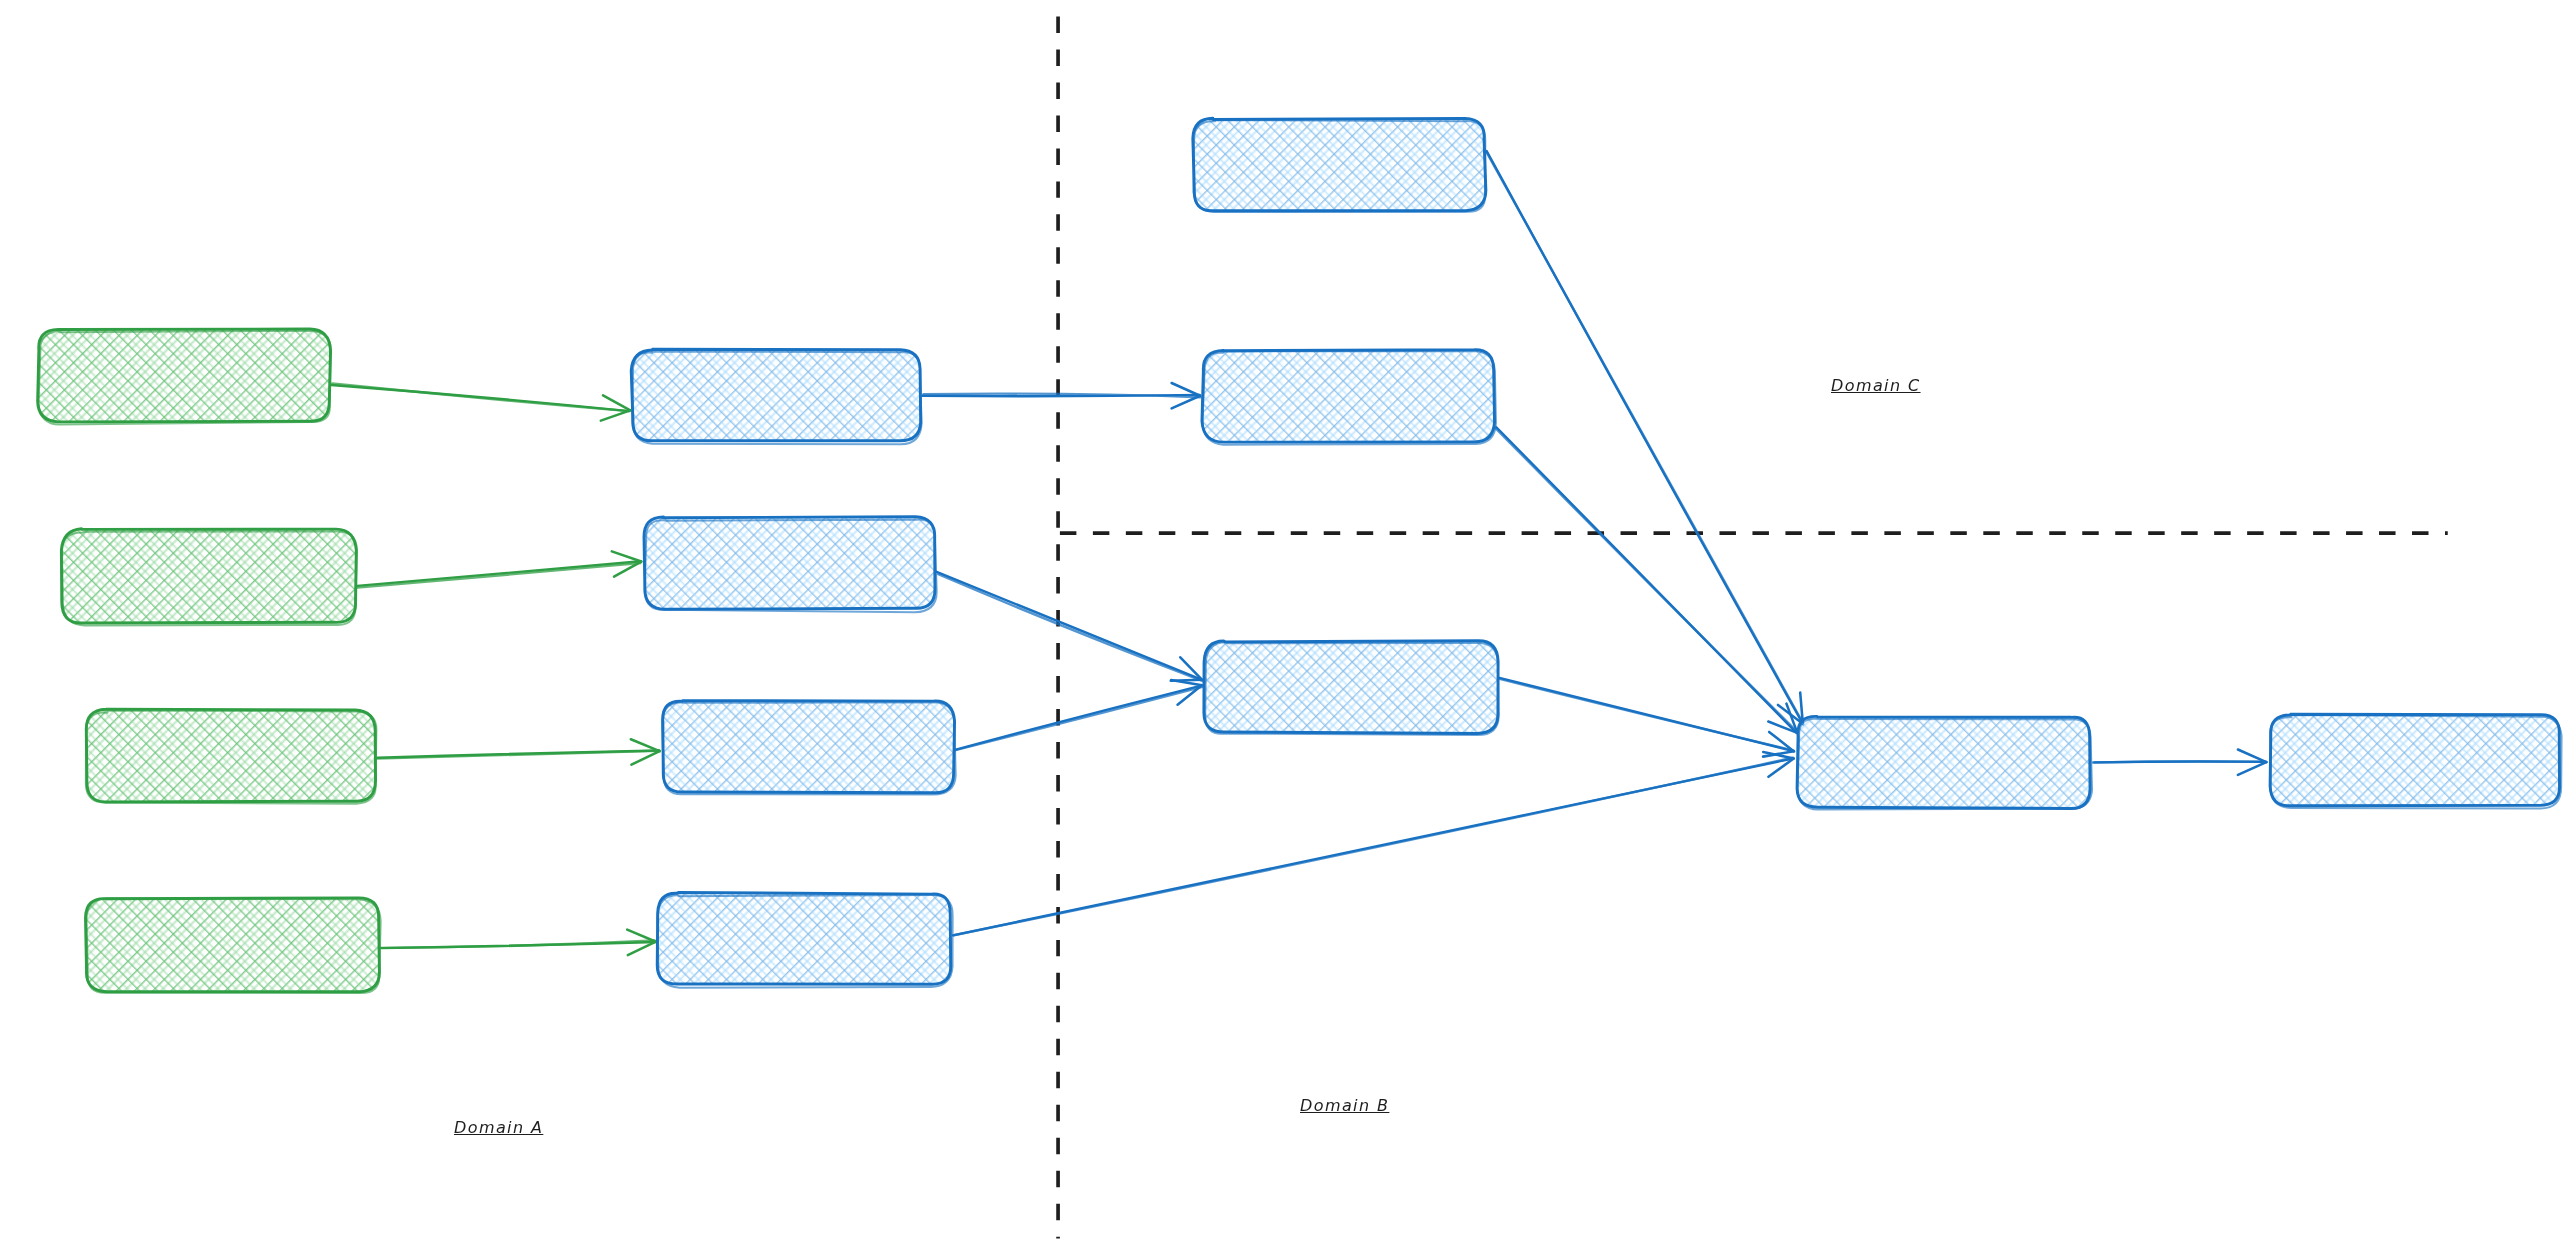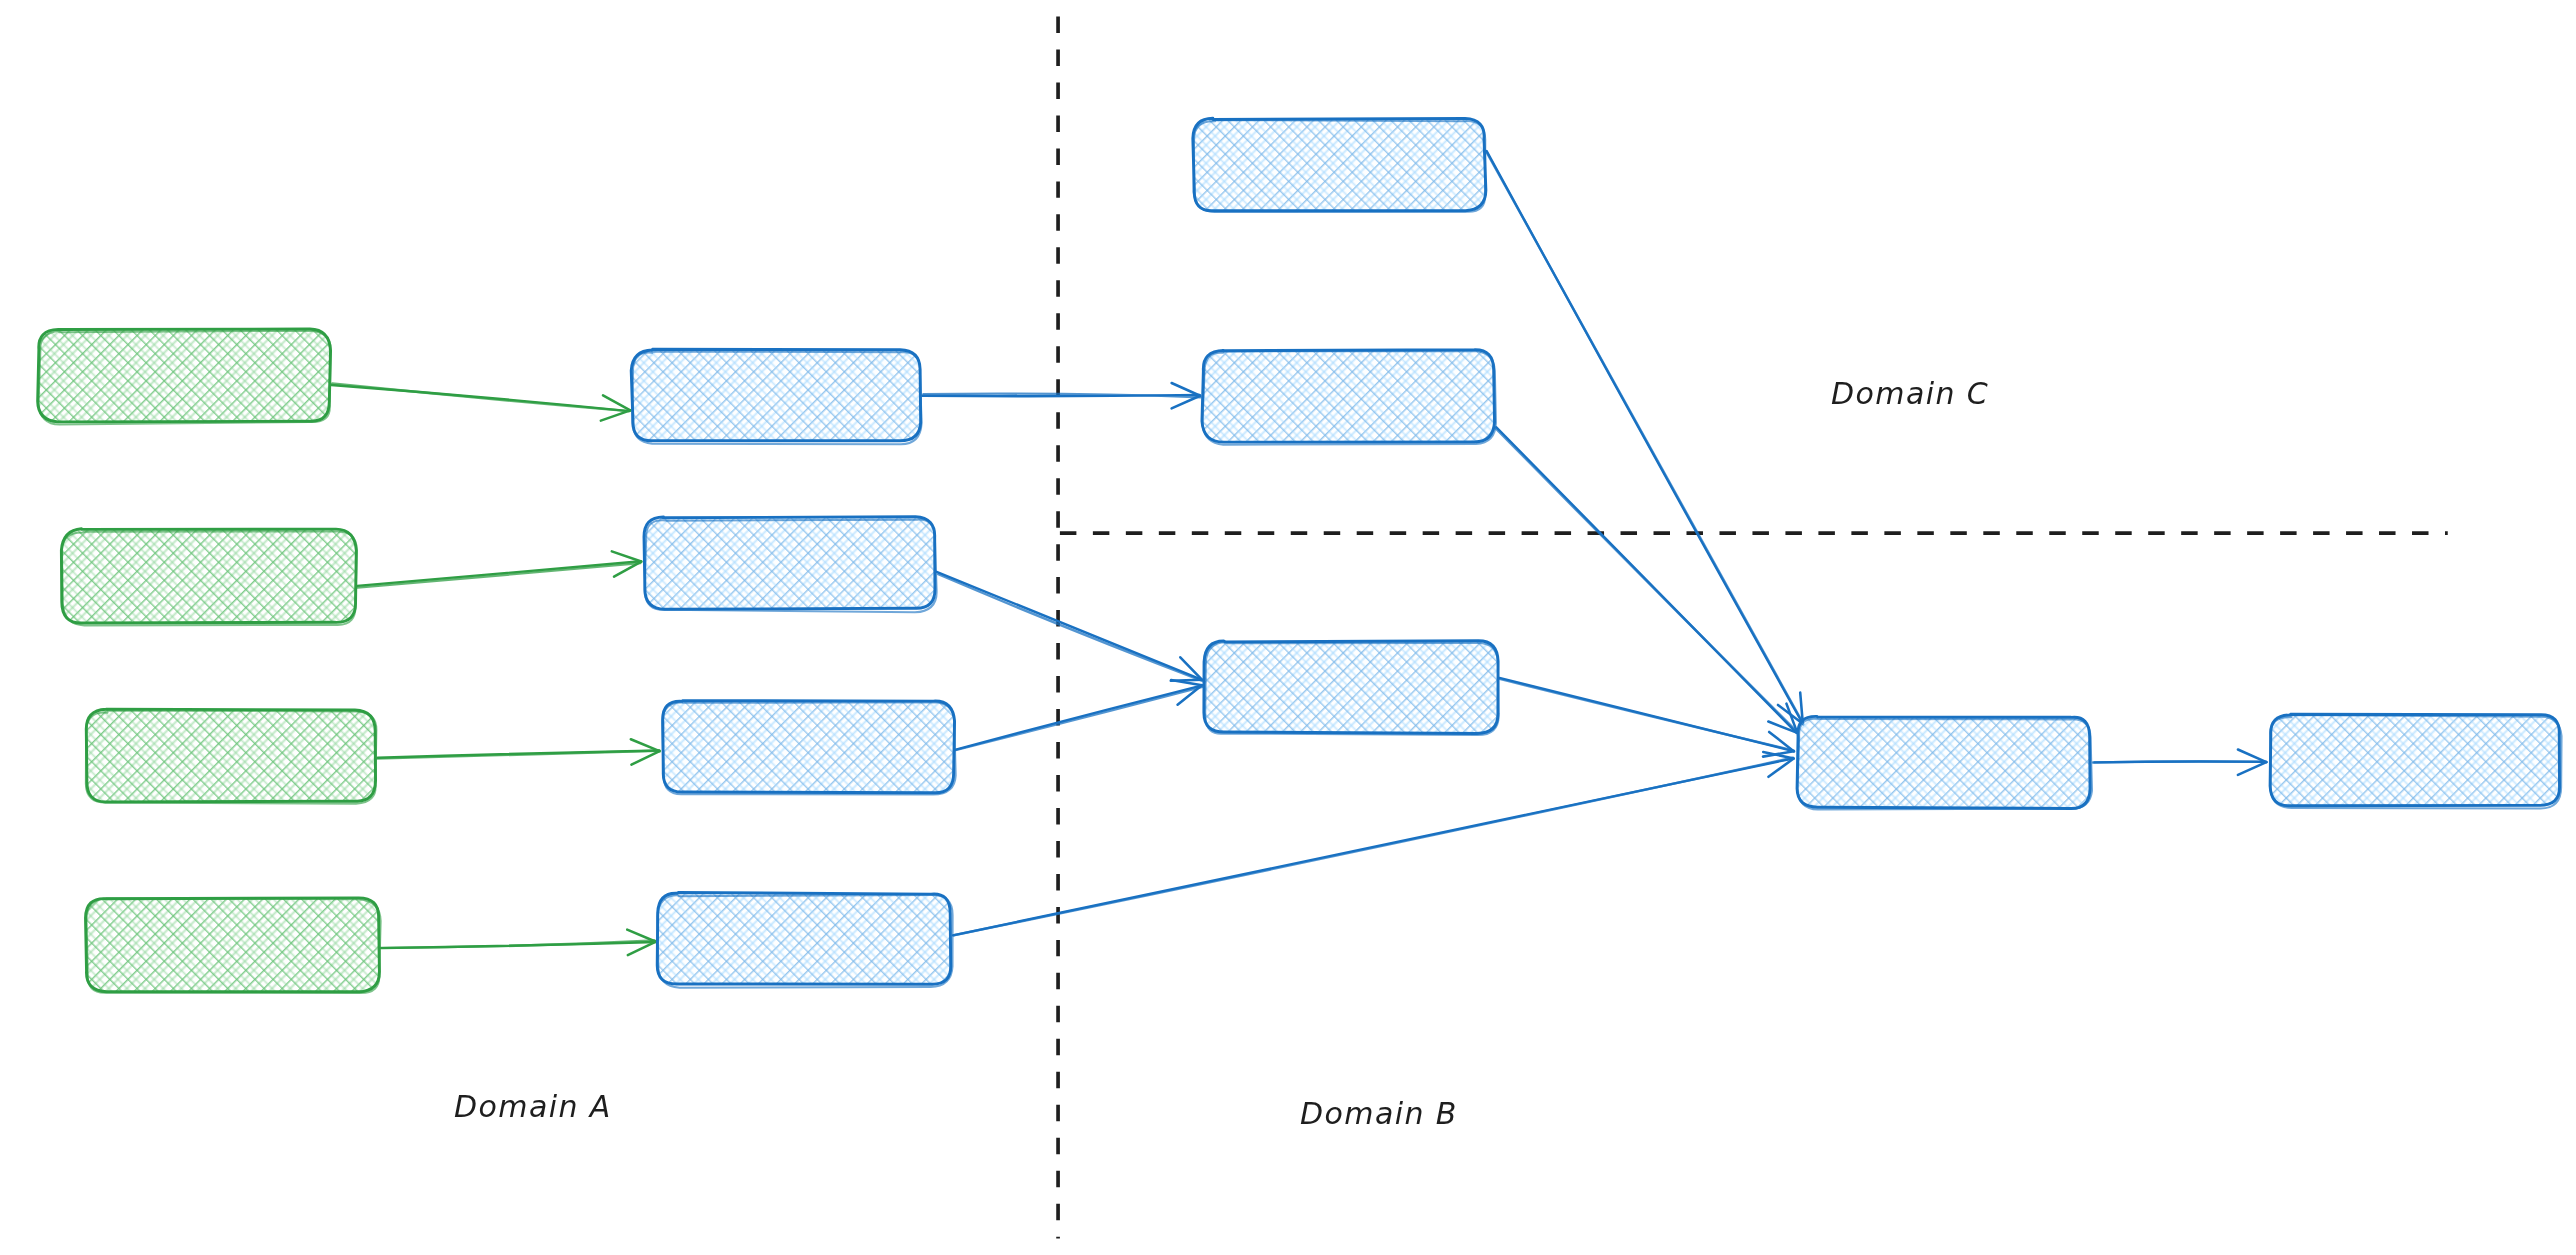--- a/index.html
+++ b/index.html
@@ -18,26 +18,27 @@
   #canvas svg.layer {
     position: absolute;
     top: 0;
     left: 0;
     width: 2576px;
     height: 1255px;
   }
   .domain-label {
     position: absolute;
     font-family: "DejaVu Sans", sans-serif;
-    font-size: 30px;
+    font-size: 16px;
     font-style: italic;
     letter-spacing: 1.4px;
     color: #1e1e1e;
     white-space: nowrap;
     user-select: none;
+    text-decoration: underline;
   }
 </style>
 </head>
 <body>
 
 <div id="canvas">
   <svg class="layer" viewBox="0 0 2812 1370" preserveAspectRatio="none" xmlns="http://www.w3.org/2000/svg">
     <defs>
       <pattern id="hatch-green" width="14" height="14" patternUnits="userSpaceOnUse" patternTransform="rotate(45)">
         <line x1="0" y1="0" x2="0" y2="14" stroke="#6cc47a" stroke-width="3.2" stroke-opacity="0.85"></line>
@@ -276,18 +277,18 @@
             <rect x="2478" y="780" width="316" height="100" fill="url(#hatch-blue)"></rect>
             <rect x="2478" y="780" width="316" height="100" fill="url(#hatch-blue2)"></rect>
           </g>
           <path d="M 2500.391842 779.720666 L 2773.01244 780.261448 Q 2794.924396 779.777844 2793.73248 802.430782 L 2793.99351 858.656172 Q 2794.65296 879.562024 2771.149546 879.195042 L 2499.18116 879.555336 Q 2479.064822 880.097966 2478.081356 857.975448 L 2478.843392 802.406494 Q 2477.521192 780.596112 2499.929248 780.469568 Z" stroke="#1971c2" stroke-width="3.2" fill="none" stroke-linejoin="round" stroke-linecap="round"></path>
           <path d="M 2500.50443 780.58157 L 2771.77129 782.35517 Q 2793.88856 781.14593 2796.23603 803.33922 L 2795.80253 858.96332 Q 2795.91605 882.46284 2773.31614 882.66606 L 2501.39222 881.92701 Q 2479.89514 881.51994 2478.57214 861.48389 L 2478.10393 803.56293 Q 2477.56405 781.3634 2501.45864 783.08744 Z" stroke="#1971c2" stroke-width="2.2" fill="none" stroke-linejoin="round" stroke-linecap="round" opacity="0.62"></path>
         </g>
       </g>
   </svg>
 
   <div id="labels-layer">
-      <div class="domain-label" style="left: 454px; top: 1089px;">Domain A</div>
+      <div class="domain-label" style="left: 454px; top: 1118px;">Domain A</div>
       <div class="domain-label" style="left: 1300px; top: 1096px;">Domain B</div>
       <div class="domain-label" style="left: 1831px; top: 376px;">Domain C</div>
     </div>
 </div>
 
 
 </body></html>

